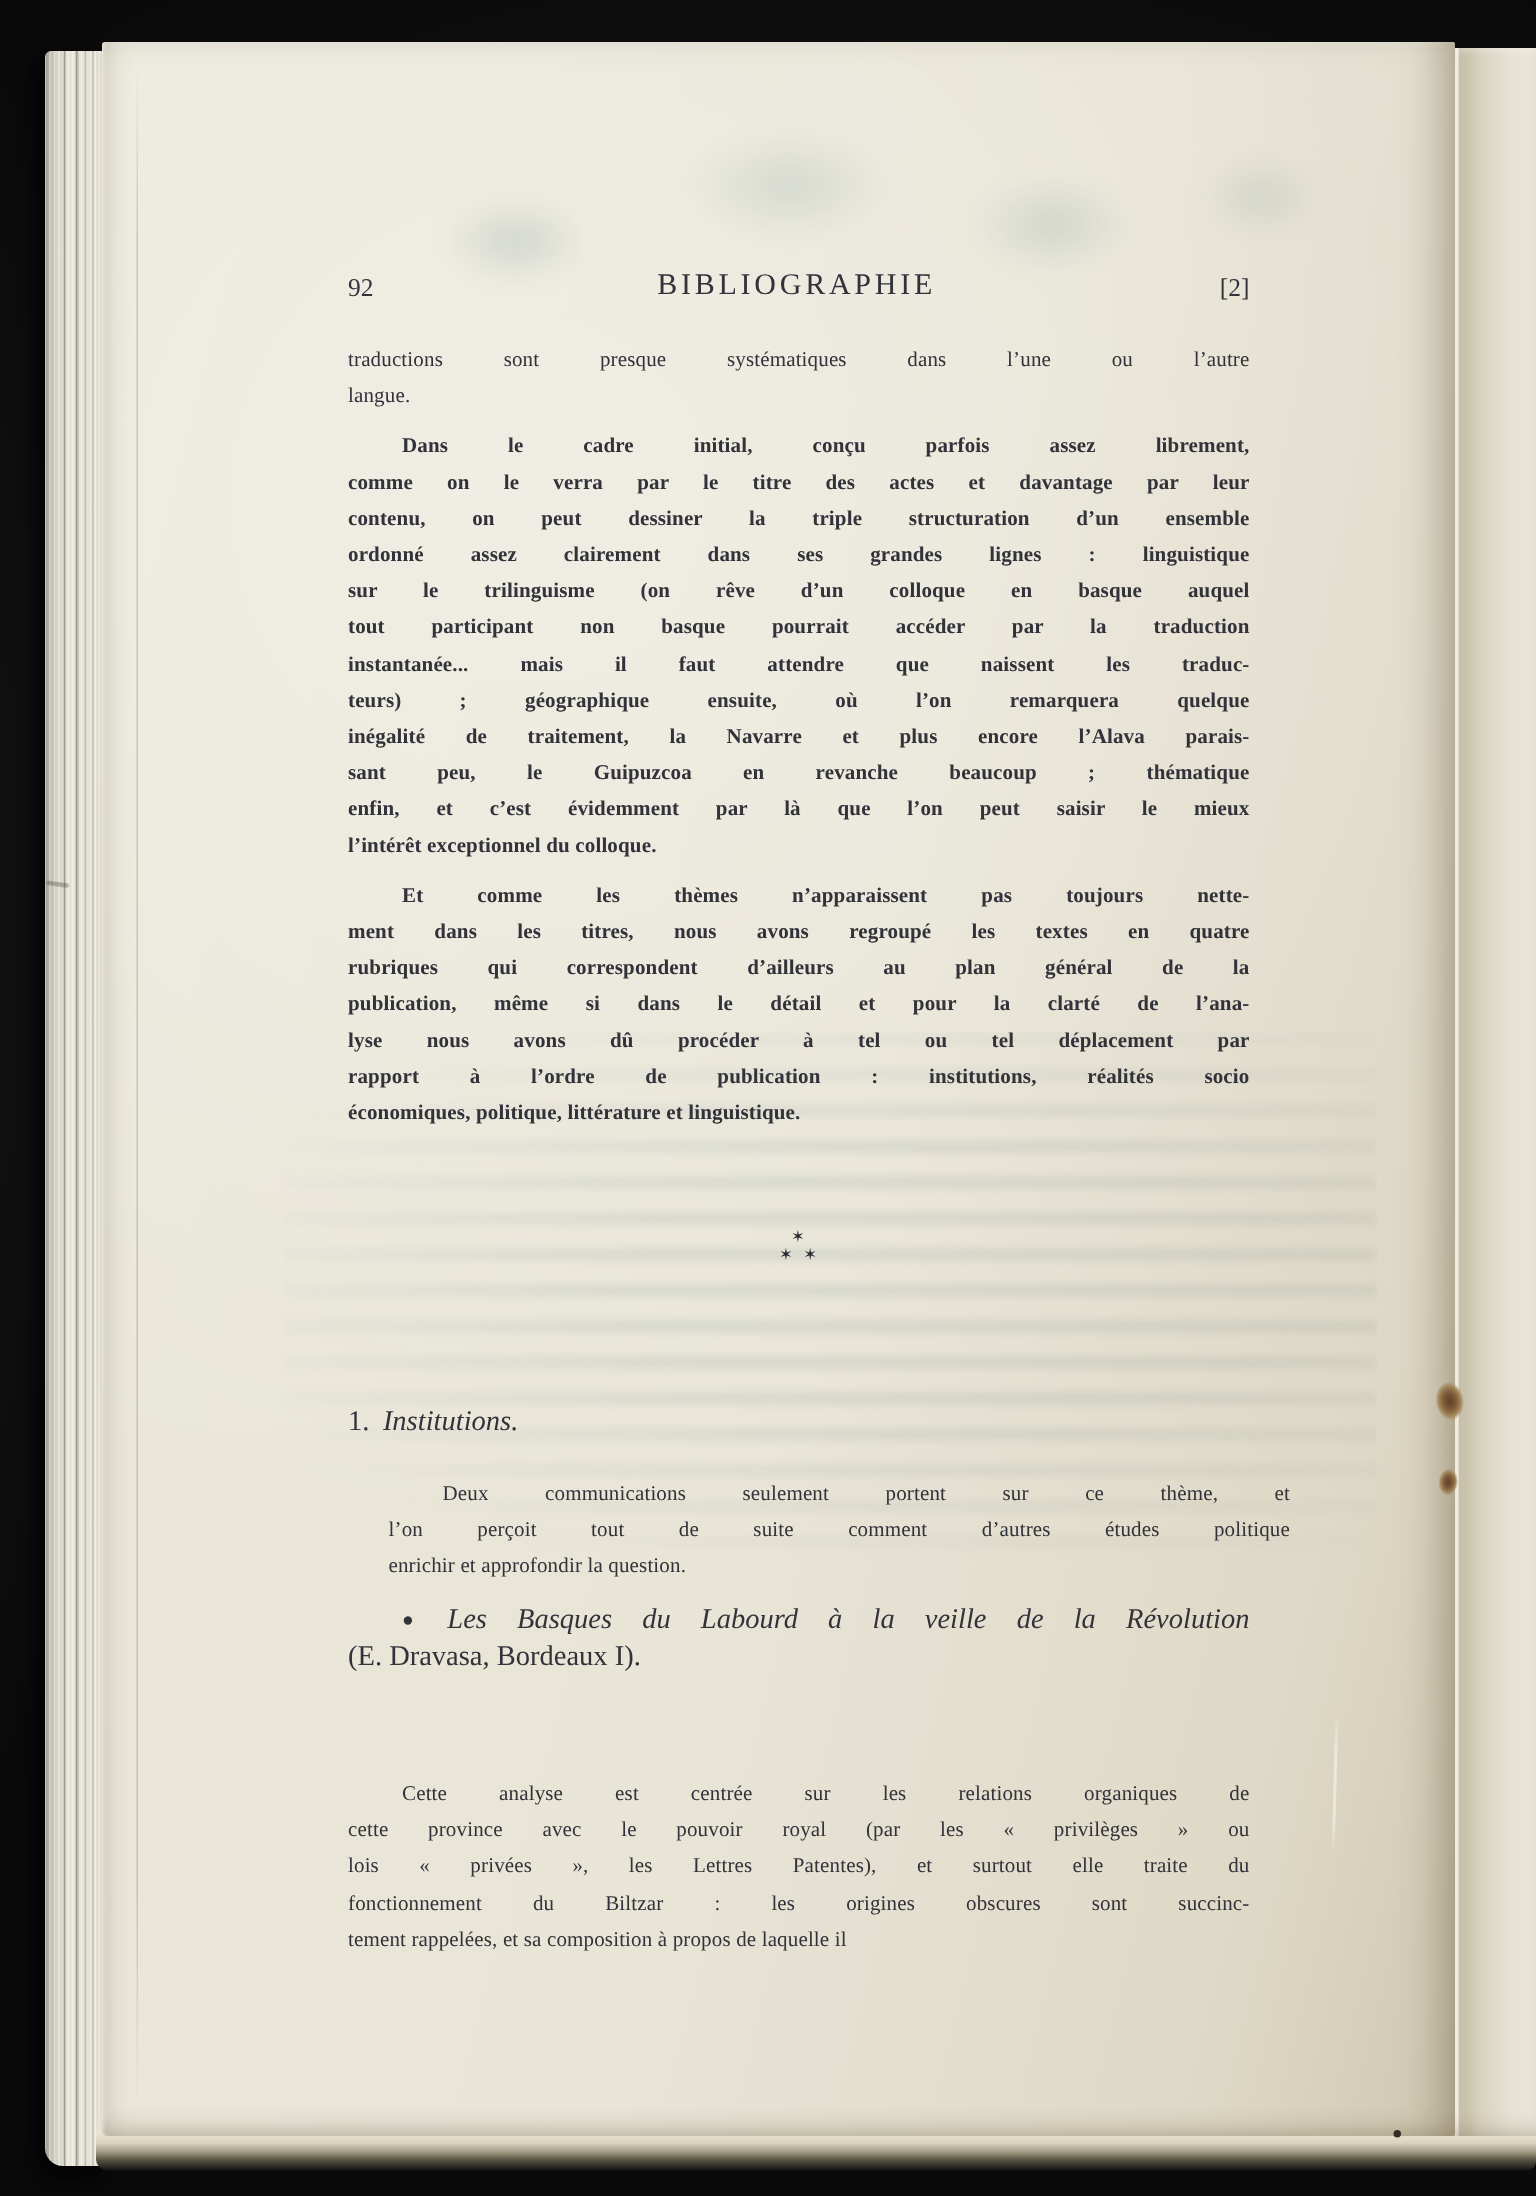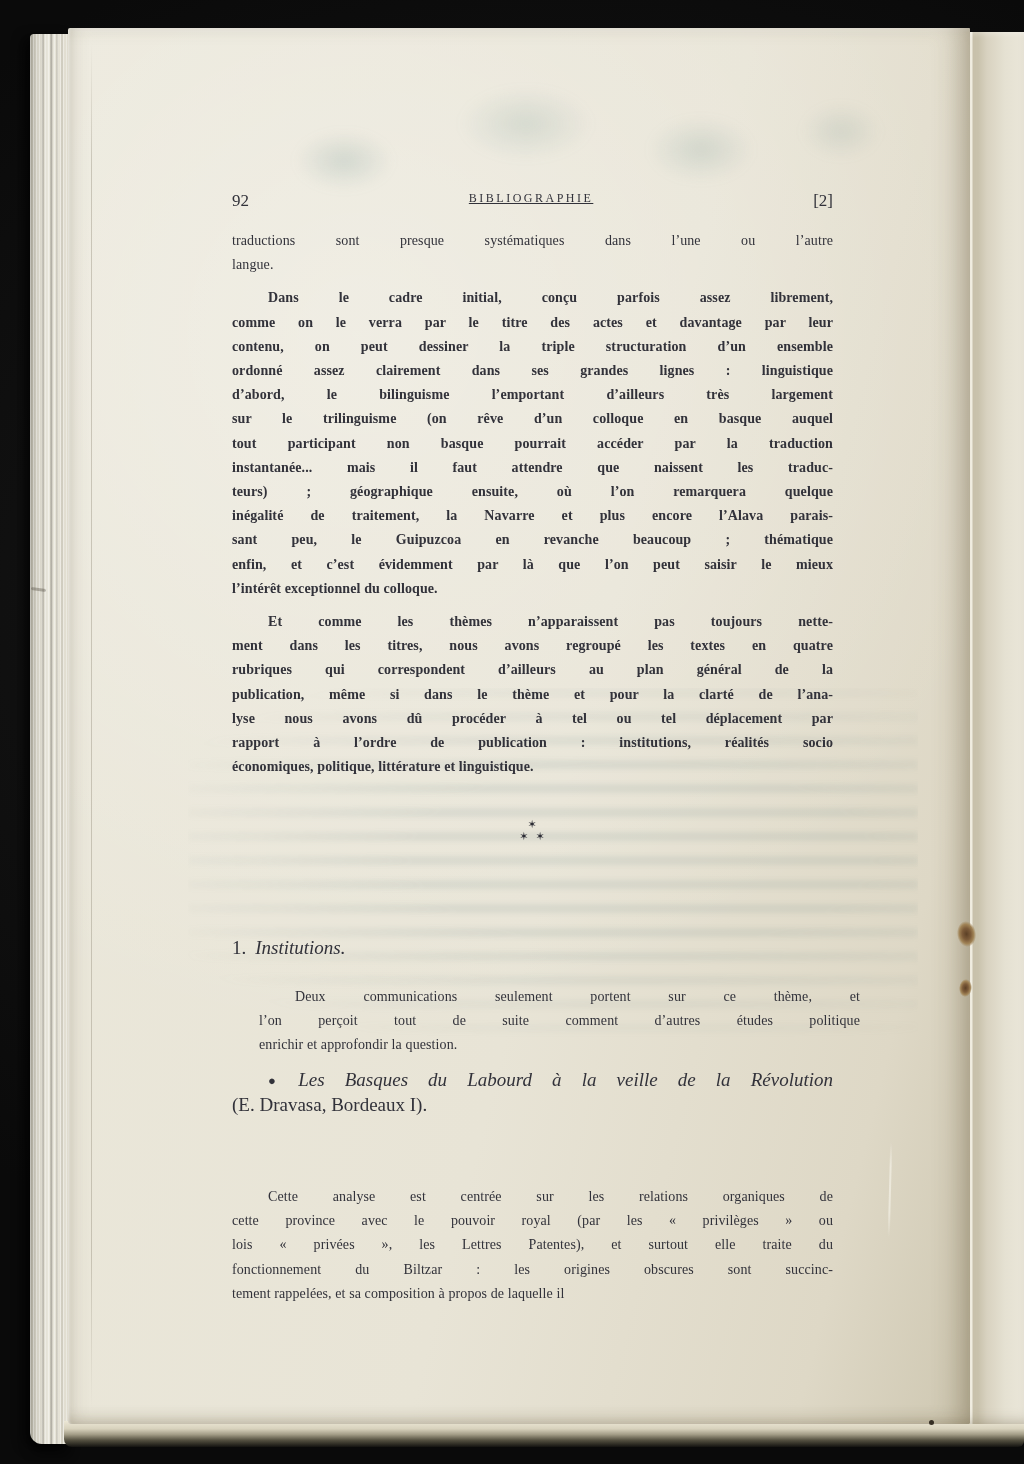--- a/index.html
+++ b/index.html
@@ -68,25 +68,25 @@
   .ghost-mid {
     left:120px; top:660px; width:730px; height:350px;
     background: repeating-linear-gradient(180deg, rgba(112,138,136,.13) 0 9px, rgba(112,138,136,0) 9px 24px);
     -webkit-mask-image: radial-gradient(ellipse at 62% 48%, #000 35%, transparent 82%);
     mask-image: radial-gradient(ellipse at 62% 48%, #000 35%, transparent 82%);
     filter: blur(2.5px);
   }
 
   
   .header {
-    position:absolute; left:164px; top:163px; width:601px;
-    display:flex; justify-content:space-between; align-items:flex-start;
+    position:absolute; left:164px; top:151px; width:601px;
+    display:flex; justify-content:space-between; align-items:flex-end;
     color:#32323a; font-size:17px;
   }
-  .running-title { font-size:12px; letter-spacing:2.5px;text-decoration:underline; }
+  .running-title { font-size:20px; letter-spacing:2.5px; }
 
   
   .textblock { position:absolute; left:164px; width:601px; color:#32323a; font-size:14px; line-height:24.2px; letter-spacing:.1px; }
   .line { text-align:justify; text-align-last:justify; }
   .line.last { text-align:left; text-align-last:left; }
   .para + .para { margin-top:9px;font-weight:bold; }
   .para.indent .line:first-child { text-indent:36px; }
   .it { font-style:italic; }
 
   .tb-intro   { top:201px; }
@@ -150,35 +150,34 @@
     <div class="textblock tb-intro">
         <div class="para">
           <div class="line">traductions sont presque systématiques dans l’une ou l’autre</div>
           <div class="line last">langue.</div>
         </div>
         <div class="para indent">
           <div class="line">Dans le cadre initial, conçu parfois assez librement,</div>
           <div class="line">comme on le verra par le titre des actes et davantage par leur</div>
           <div class="line">contenu, on peut dessiner la triple structuration d’un ensemble</div>
           <div class="line">ordonné assez clairement dans ses grandes lignes : linguistique</div>
-          <div class="line">d’abord, le bilinguisme l’emportant d’ailleurs très largement</div>
           <div class="line">sur le trilinguisme (on rêve d’un colloque en basque auquel</div>
           <div class="line">tout participant non basque pourrait accéder par la traduction</div>
           <div class="line">instantanée... mais il faut attendre que naissent les traduc-</div>
           <div class="line">teurs) ; géographique ensuite, où l’on remarquera quelque</div>
           <div class="line">inégalité de traitement, la Navarre et plus encore l’Alava parais-</div>
           <div class="line">sant peu, le Guipuzcoa en revanche beaucoup ; thématique</div>
           <div class="line">enfin, et c’est évidemment par là que l’on peut saisir le mieux</div>
           <div class="line last">l’intérêt exceptionnel du colloque.</div>
         </div>
         <div class="para indent">
           <div class="line">Et comme les thèmes n’apparaissent pas toujours nette-</div>
           <div class="line">ment dans les titres, nous avons regroupé les textes en quatre</div>
           <div class="line">rubriques qui correspondent d’ailleurs au plan général de la</div>
-          <div class="line">publication, même si dans le thème et pour la clarté de l’ana-</div>
+          <div class="line">publication, même si dans le détail et pour la clarté de l’ana-</div>
           <div class="line">lyse nous avons dû procéder à tel ou tel déplacement par</div>
           <div class="line">rapport à l’ordre de publication : institutions, réalités socio</div>
           <div class="line last">économiques, politique, littérature et linguistique.</div>
         </div>
       </div>
 
     <div class="asterism">
       <span class="star">✶</span>
       <div class="star-row">
         <span class="star">✶</span>

